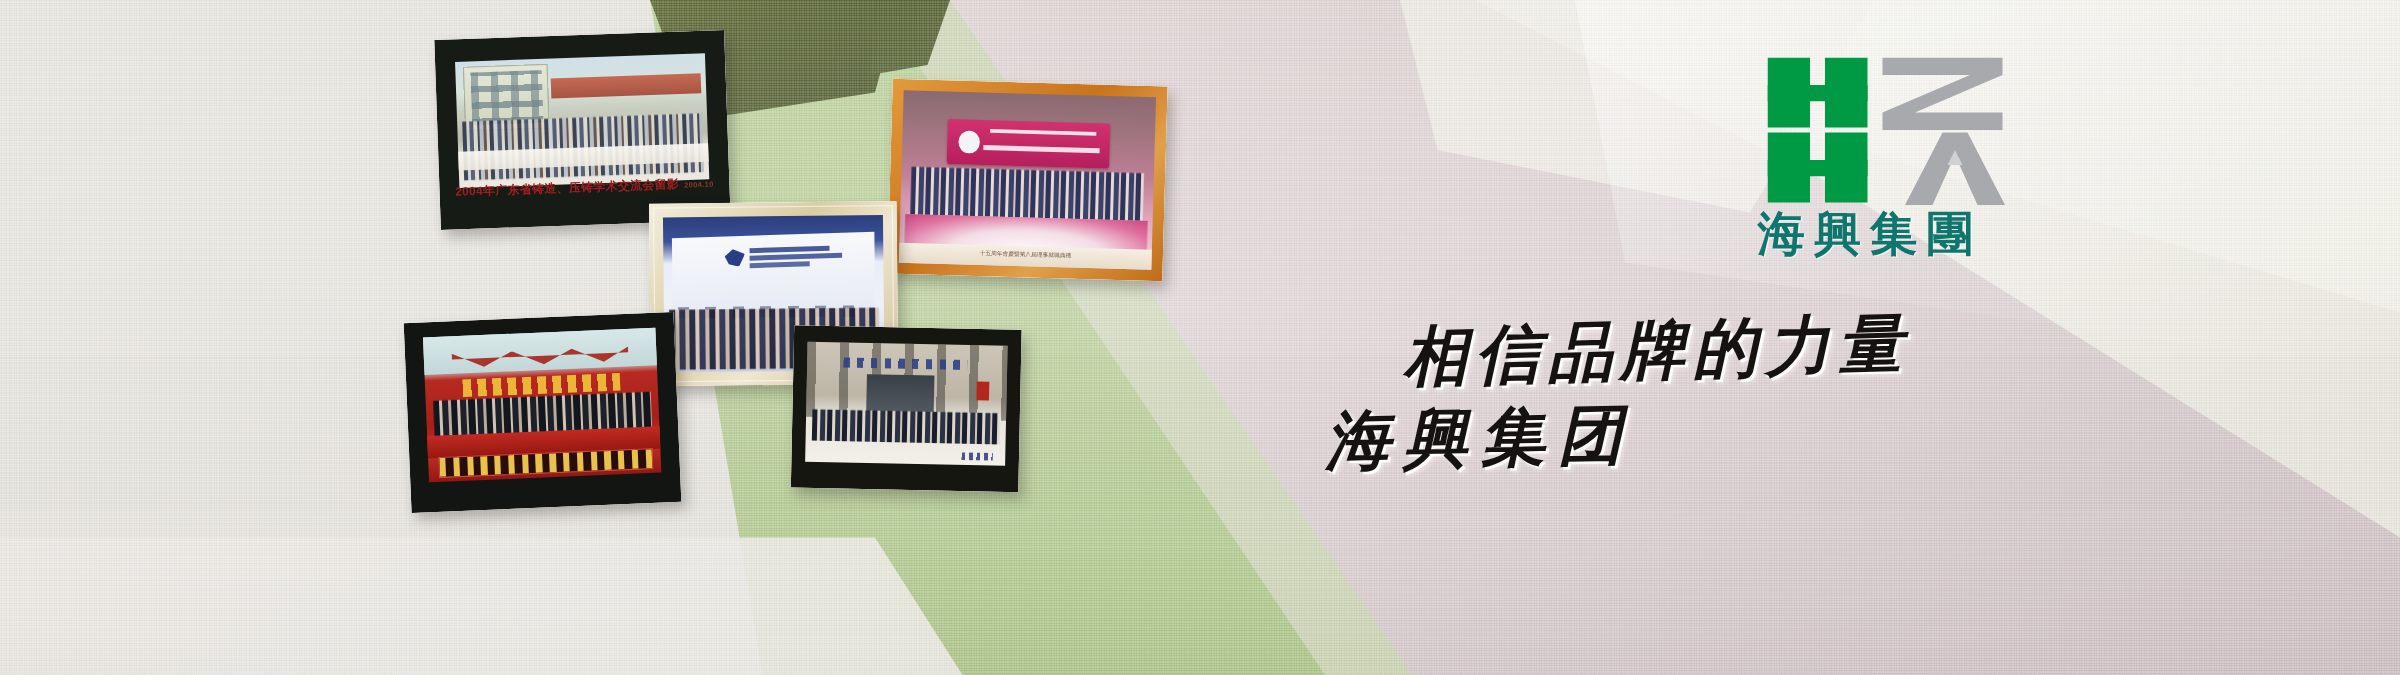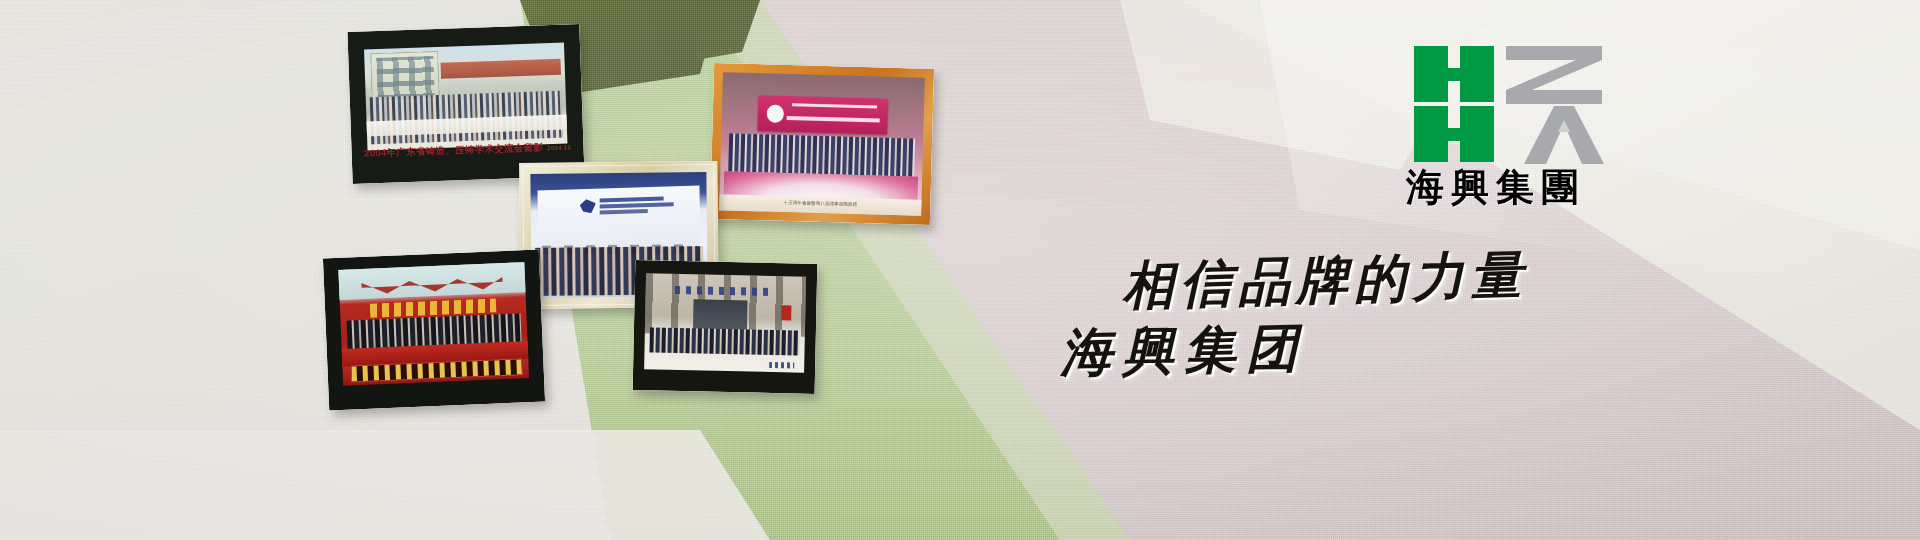--- a/index.html
+++ b/index.html
@@ -182,21 +182,21 @@
       filter: blur(0.3px); }
   #photo-5 .stamp { position:absolute; right:6%; bottom:4%; width:16%; height:7%;
       background-image: repeating-linear-gradient(90deg, #2b3a78 0 3px, transparent 3px 6px); opacity:.85; }
 
   
   #logo-block { position:absolute; left:1414px; top:46px; width:190px; height:166px; }
   .logo-grid { position:absolute; left:0; top:0; width:190px; height:118px; }
   .logo-cn {
     position:absolute; left:-8px; top:116px; width:204px;
     font-size:38px; font-weight:bold; letter-spacing:7px;
-    color:#000000; text-align:left;
+    color:#0f766e; text-align:left;
     text-shadow: 1px 1px 0 rgba(255,255,255,.65);
   }
 
   
   #slogan { position:absolute; left:1060px; top:240px; width:520px; height:180px; }
   .calli {
     position:absolute;
     color:#15120f;
     font-family:"DejaVu Serif","Liberation Serif",serif;
     font-weight:bold;

